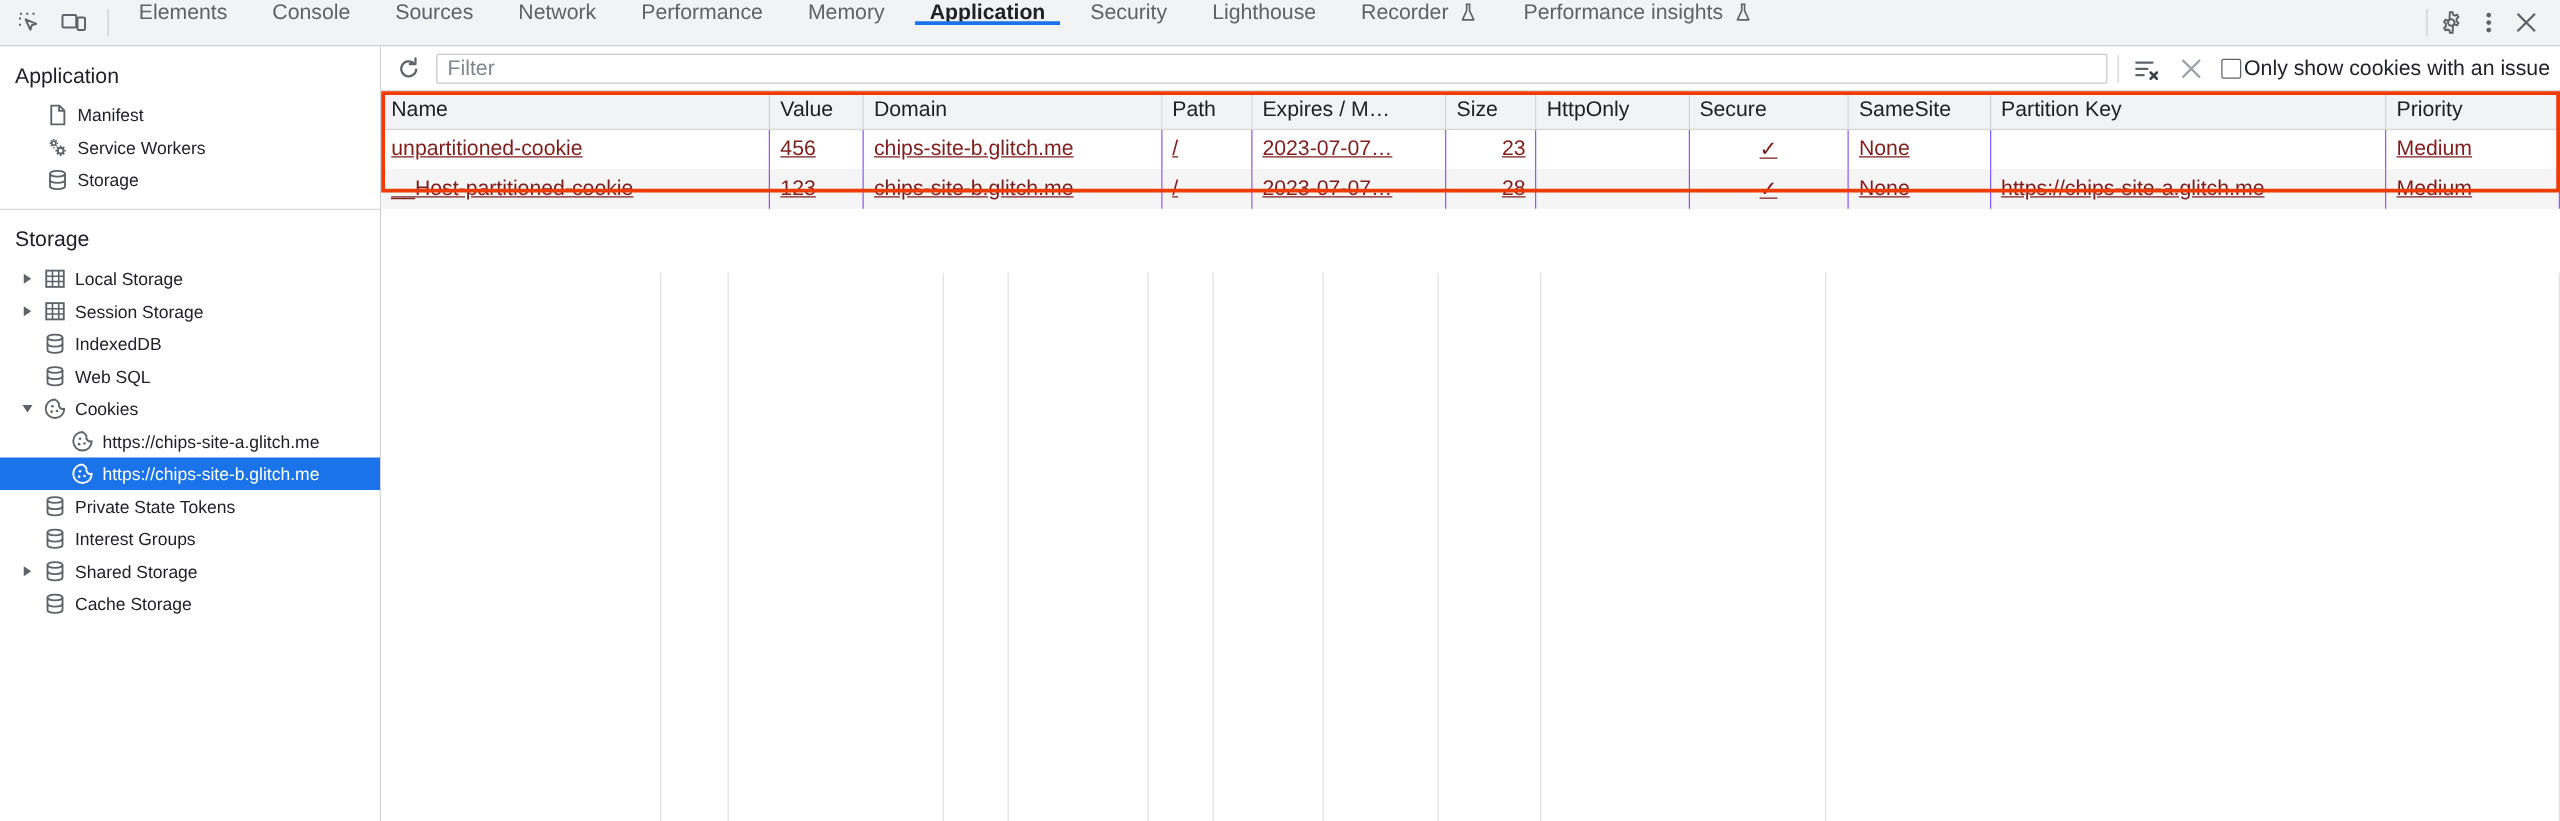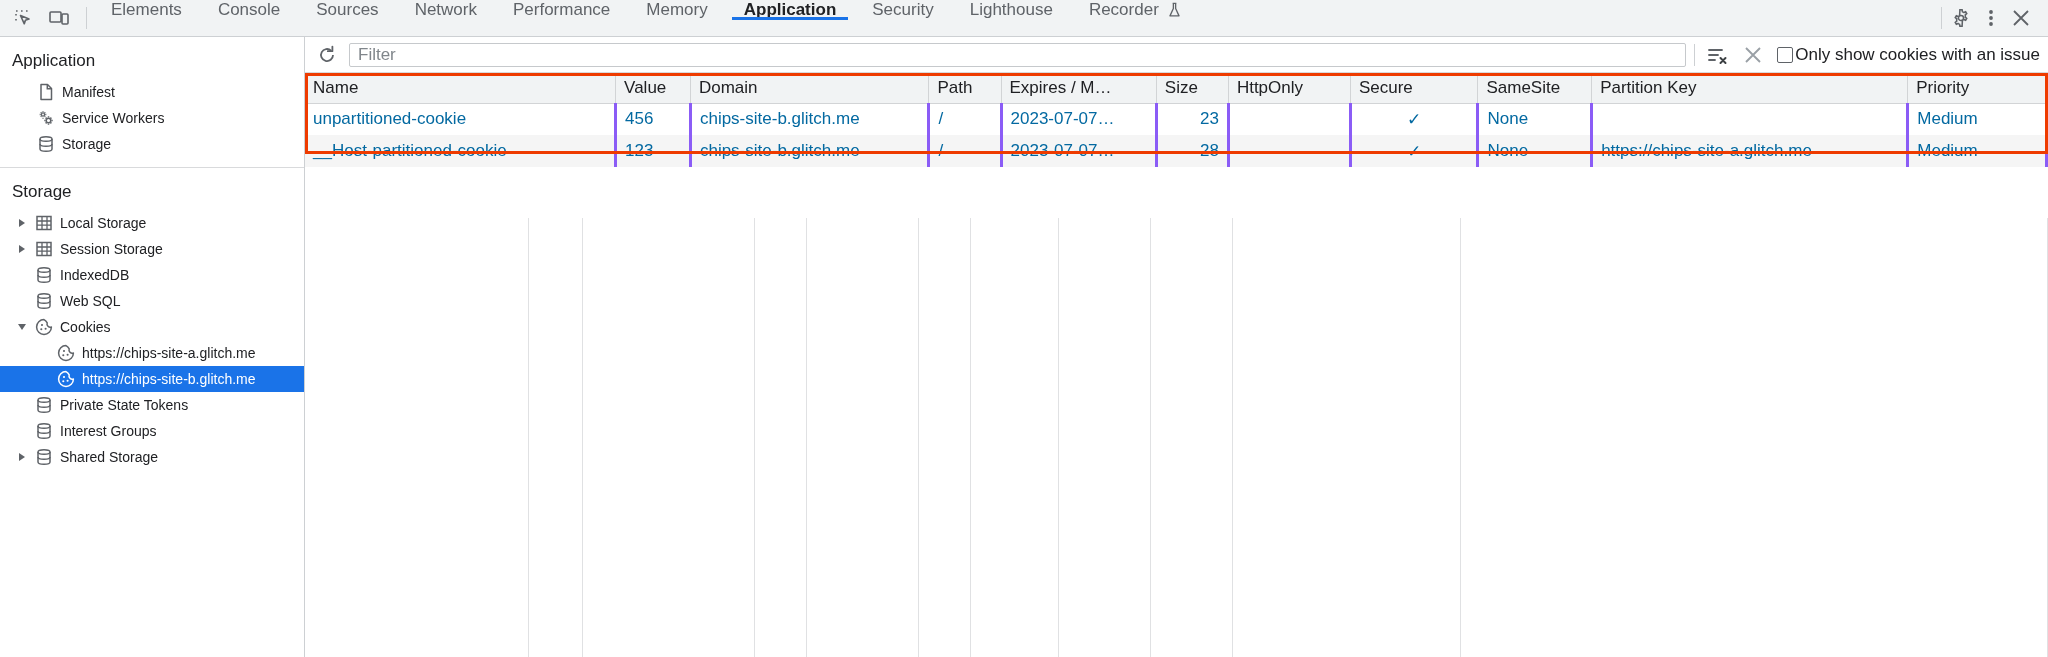--- a/index.html
+++ b/index.html
@@ -70,22 +70,22 @@
     position:absolute; left:0; top:0; right:0; height:81px;
     border:3px solid #ee3b00; pointer-events:none; z-index:5;
   }
   table.cookies { width:100%; border-collapse:collapse; table-layout:fixed; }
   table.cookies th {
     background:#f1f3f4; font-weight:normal; font-size:17px; color:#202124;
     text-align:left; height:30px; padding:0 8px; border-right:1px solid #d2d4d6;
     border-bottom:1px solid #d2d4d6; white-space:nowrap; overflow:hidden; cursor:pointer;
   }
   table.cookies td {
-    height:32px; padding:0 8px; font-size:17px; color:#0369a1;
-    border-right:3px solid #8b5cf6; white-space:nowrap; overflow:hidden; text-overflow:ellipsis;
+    height:32px; padding:0 8px; font-size:17px; color:#7f1d1d;
+    border-right:1px solid #8b5cf6; white-space:nowrap; overflow:hidden; text-overflow:ellipsis;text-decoration:underline;
   }
   tr.row-odd td { background:#ffffff; }
   tr.row-even td { background:#f5f5f5; }
   td.indent-cell { padding-left:28px; }
   td.num { text-align:right; }
   td.center { text-align:center; }
   
   #filler { position:absolute; left:0; right:0; bottom:0; top:145px; display:flex; }
   .fill-col { border-right:1px solid #e0e1e3; height:100%; }
   svg { display:block; }
@@ -138,20 +138,28 @@
         <span>Lighthouse</span>
       </div>
       <div class="tab">
         <span>Recorder</span>
         <span>
           <svg xmlns="http://www.w3.org/2000/svg" width="17" height="18" viewBox="0 0 18 18">
             <path d="M7 2h4M7.8 2v5.4L4.2 15.2h9.6L10.2 7.4V2" fill="none" stroke="#5f6368" stroke-width="1.4" stroke-linejoin="round"></path>
           </svg>
         </span>
       </div>
+      <div class="tab">
+        <span>Performance insights</span>
+        <span>
+          <svg xmlns="http://www.w3.org/2000/svg" width="17" height="18" viewBox="0 0 18 18">
+            <path d="M7 2h4M7.8 2v5.4L4.2 15.2h9.6L10.2 7.4V2" fill="none" stroke="#5f6368" stroke-width="1.4" stroke-linejoin="round"></path>
+          </svg>
+        </span>
+      </div>
     </div>
   <div class="spacer"></div>
   <div class="tb-sep"></div>
   <div class="tb-right">
     <div class="tb-icon">
       <svg width="22" height="22" viewBox="0 0 24 24">
         <path fill="none" stroke="#5f6368" stroke-width="1.7" d="M12 9.2a2.8 2.8 0 1 0 0 5.6 2.8 2.8 0 0 0 0-5.6zM10.8 3h2.4l.35 2.1a7 7 0 0 1 1.55.9l1.95-.82 1.2 2.08-1.6 1.35c.07.4.11.8.11 1.21s-.04.81-.11 1.21l1.6 1.35-1.2 2.08-1.95-.82a7 7 0 0 1-1.55.9L13.2 21h-2.4l-.35-2.1a7 7 0 0 1-1.55-.9l-1.95.82-1.2-2.08 1.6-1.35a7.4 7.4 0 0 1 0-2.42l-1.6-1.35 1.2-2.08 1.95.82a7 7 0 0 1 1.55-.9z"></path>
       </svg>
     </div>
     <div class="tb-icon">
@@ -321,20 +329,31 @@
               <span class="tw"></span>
             </span>
             <span class="ticon">
               <svg xmlns="http://www.w3.org/2000/svg" width="20" height="20" viewBox="0 0 20 20">
                 <ellipse cx="10" cy="5" rx="6" ry="2.3" fill="none" stroke="#5f6368" stroke-width="1.5"></ellipse>
                 <path d="M4 5v5c0 1.3 2.7 2.3 6 2.3s6-1 6-2.3V5" fill="none" stroke="#5f6368" stroke-width="1.5"></path>
                 <path d="M4 10v5c0 1.3 2.7 2.3 6 2.3s6-1 6-2.3v-5" fill="none" stroke="#5f6368" stroke-width="1.5"></path>
               </svg>
             </span>
             <span class="tlabel">Shared Storage</span>
+          </div>
+          <div class="tree-row" style="padding-left: 12px;">
+            <span class="twisty"></span>
+            <span class="ticon">
+              <svg xmlns="http://www.w3.org/2000/svg" width="20" height="20" viewBox="0 0 20 20">
+                <ellipse cx="10" cy="5" rx="6" ry="2.3" fill="none" stroke="#5f6368" stroke-width="1.5"></ellipse>
+                <path d="M4 5v5c0 1.3 2.7 2.3 6 2.3s6-1 6-2.3V5" fill="none" stroke="#5f6368" stroke-width="1.5"></path>
+                <path d="M4 10v5c0 1.3 2.7 2.3 6 2.3s6-1 6-2.3v-5" fill="none" stroke="#5f6368" stroke-width="1.5"></path>
+              </svg>
+            </span>
+            <span class="tlabel">Cache Storage</span>
           </div>
         </div>
     </div>
   </div>
 
   <div id="panel">
 
     <div id="filterbar">
       <div class="refresh-btn">
         <svg width="22" height="22" viewBox="0 0 22 22">

